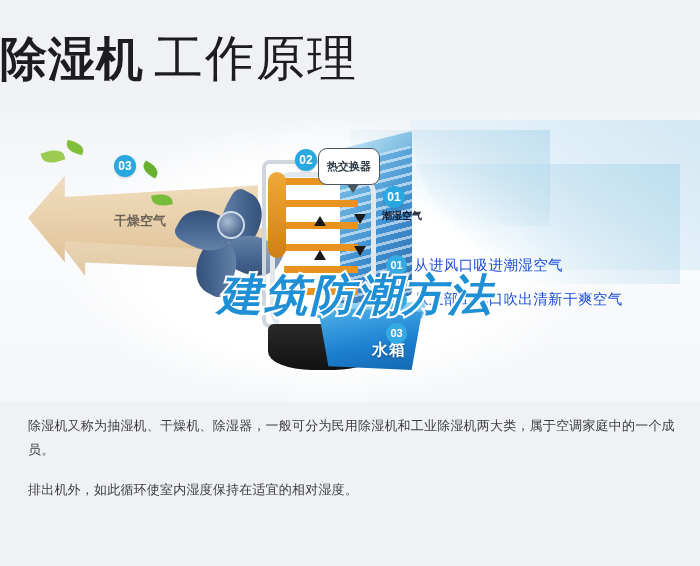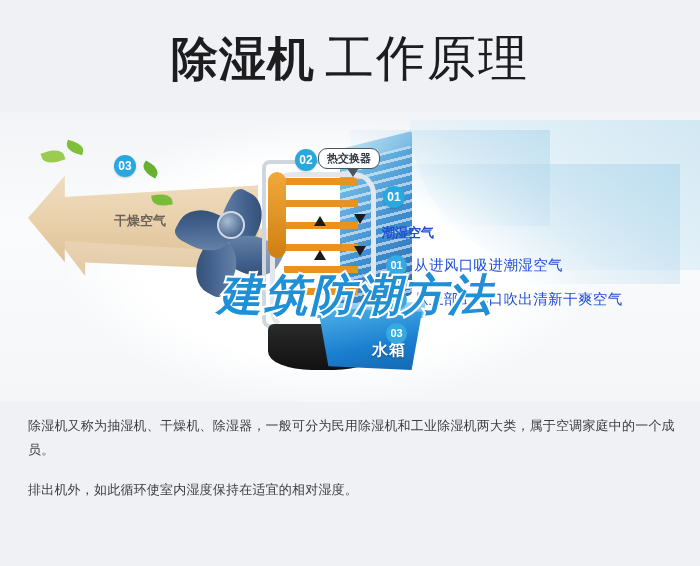--- a/index.html
+++ b/index.html
@@ -14,21 +14,20 @@
     overflow: hidden;
     position: relative;
   }
 
   
   .title-wrap {
     position: absolute;
     top: 26px;
     left: 0;
     width: 700px;
-    text-align: center;
     white-space: nowrap;
   }
   .title-bold {
     font-size: 47px;
     font-weight: 700;
     color: #1d1d1f;
     letter-spacing: 1px;
   }
   .title-light {
     font-size: 49px;
@@ -282,21 +281,21 @@
     box-shadow: 0 1px 2px rgba(0,0,0,.18);
   }
   .badge.b-01 { left: 383px; top: 74px; }
   .badge.b-02 { left: 295px; top: 37px; }
   .badge.b-03 { left: 114px; top: 43px; }
 
   .callout {
     position: absolute;
     left: 318px;
     top: 36px;
-    padding: 2px 8px;
+    padding: 10px 8px;
     border: 1.5px solid #4a5560;
     border-radius: 9px;
     background: #ffffff;
     font-size: 11px;
     color: #2f3a45;
     font-weight: 600;
     white-space: nowrap;
   }
   .callout::after {
     content: "";
@@ -309,21 +308,21 @@
   }
 
   .art-label {
     position: absolute;
     font-size: 12px;
     color: #5a646e;
     font-weight: 600;
     white-space: nowrap;
   }
   .art-label.dry { left: 114px; top: 100px; color: #6b6257; font-size: 13px; }
-  .art-label.humid { left: 382px; top: 112px; color: #1d4ed8; font-size: 13px; }
+  .art-label.humid { left: 382px; top: 97px; color: #0f172a; font-size: 10px; }
 
   
   .steps {
     position: absolute;
     left: 386px;
     top: 248px;
     width: 300px;
   }
   .step {
     display: flex;

